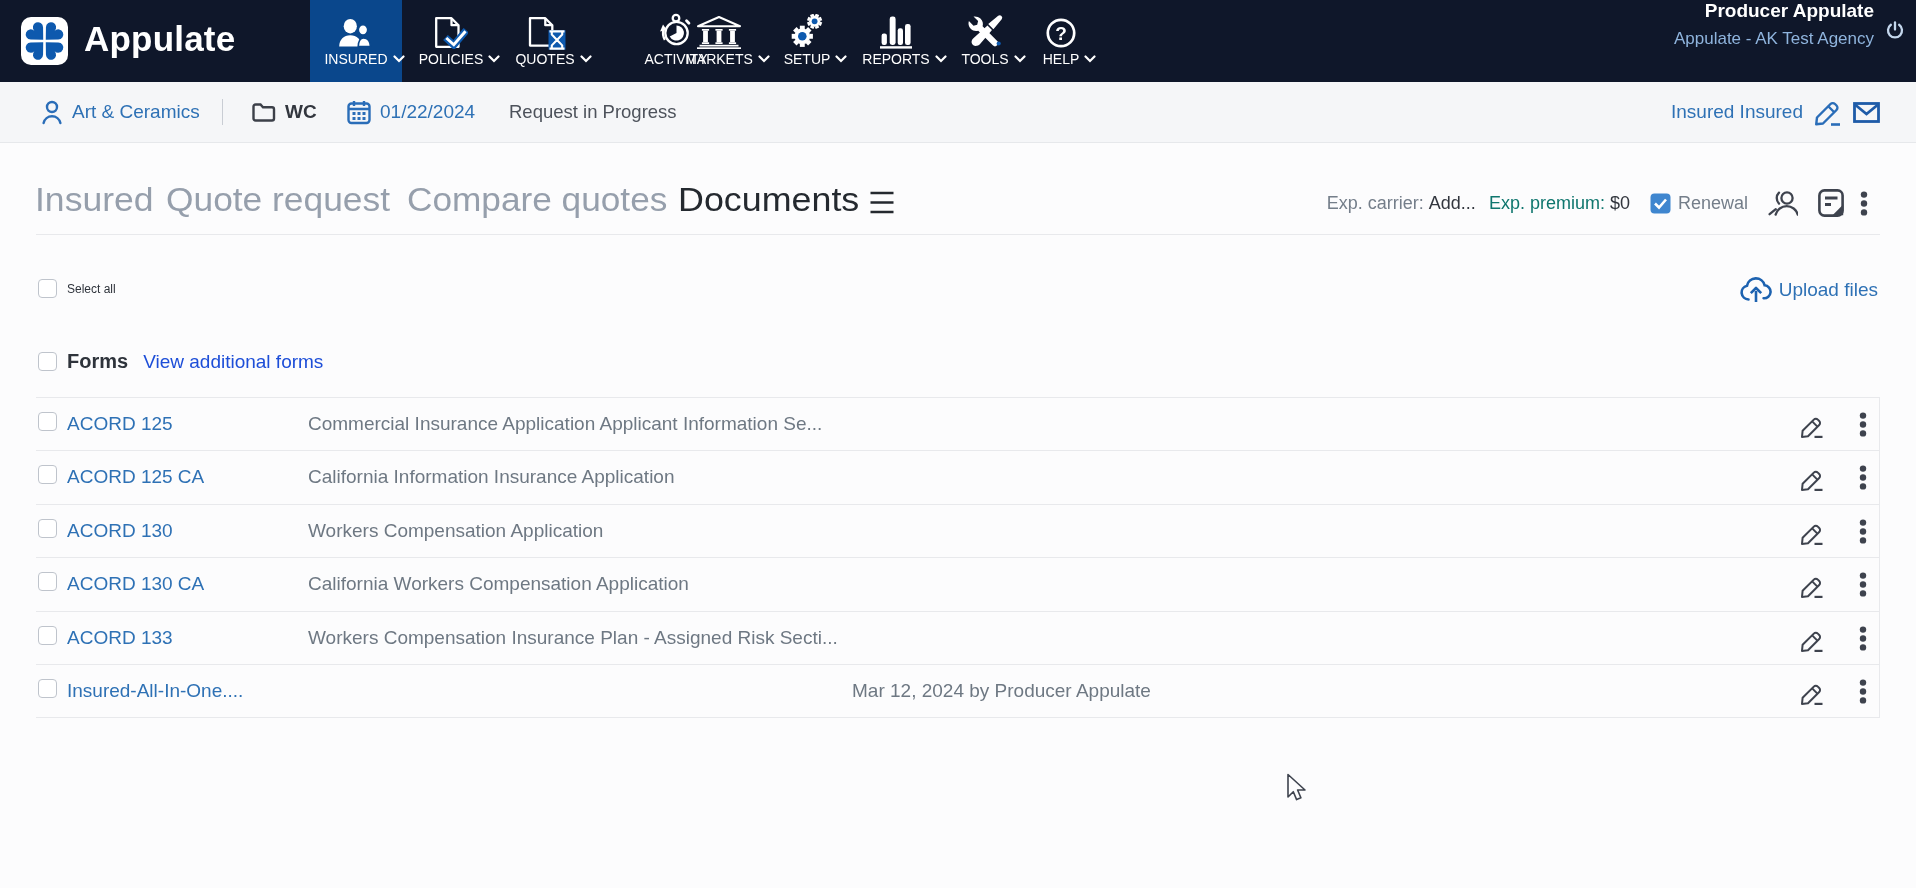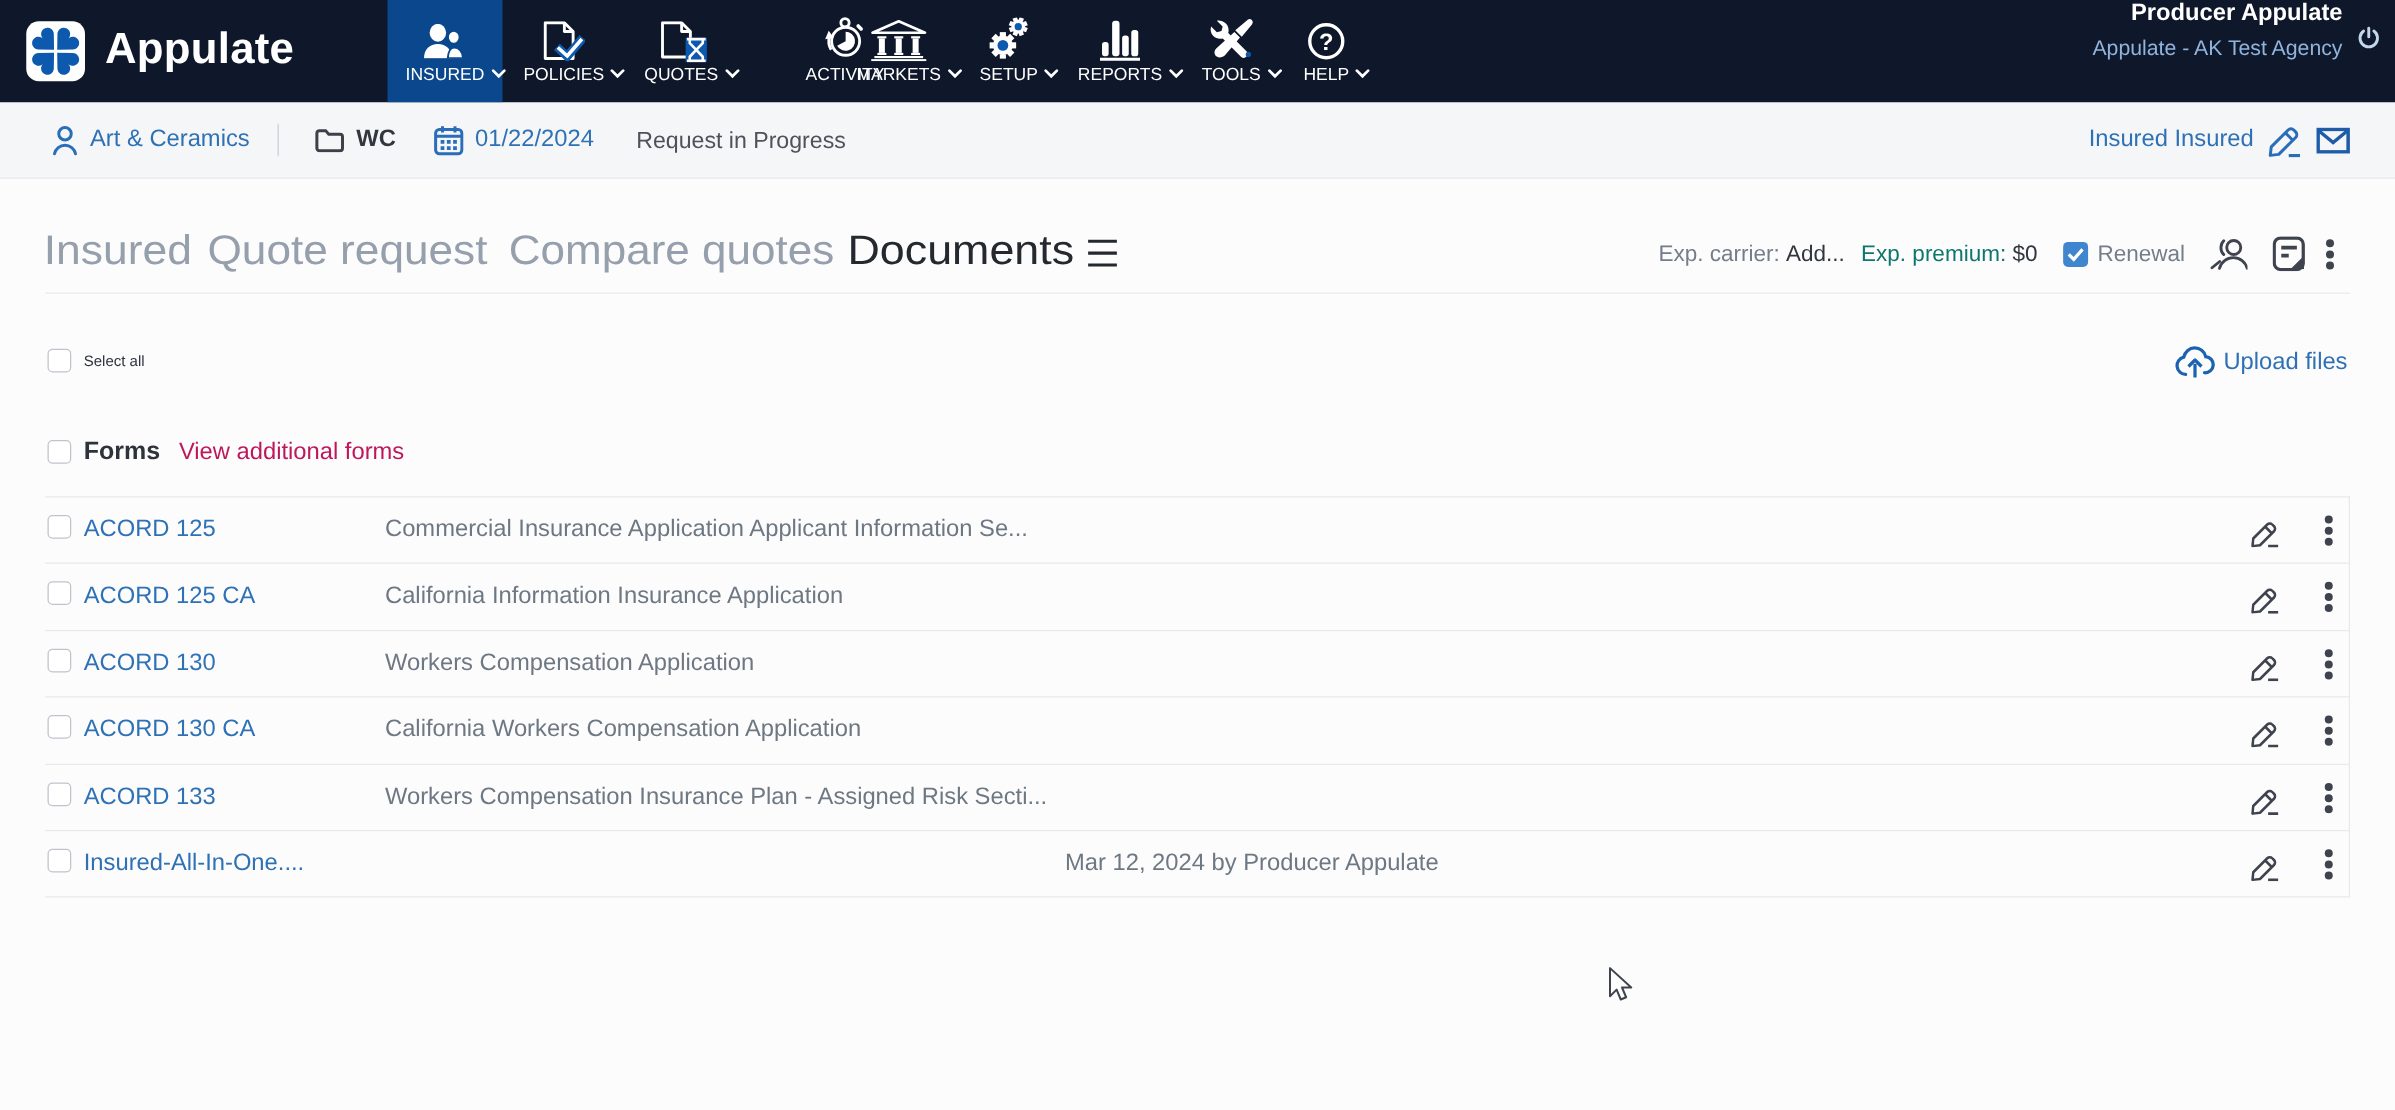--- a/index.html
+++ b/index.html
@@ -37,21 +37,21 @@
 
   
   .cb { width:19px; height:19px; border:1.5px solid #bfc4cc; border-radius:4px; background:#fff; }
   .selrow { position:absolute; top:279px; left:38px; display:flex; align-items:center; }
   .selrow .t { margin-left:10px; font-size:12px; color:#2e333b; }
   .upload { position:absolute; top:276px; right:38px; display:flex; align-items:center; color:#2e71b5; font-size:19px; }
 
   
   .formsrow { position:absolute; top:350px; left:38px; display:flex; align-items:center; }
   .formsrow .f { margin-left:10px; font-size:20px; font-weight:bold; color:#2e333b; }
-  .formsrow .v { margin-left:15px; font-size:19px; color:#be185d; }
+  .formsrow .v { margin-left:15px; font-size:19px; color:#1d4ed8; }
 
   
   .tbl { position:absolute; top:397px; left:36px; width:1844px; border-top:1px solid #e8e9ec; border-right:1px solid #e8e9ec; }
   .row { position:relative; height:53.4px; border-bottom:1px solid #e8e9ec; }
   .row .cb { position:absolute; left:2px; top:14px; }
   .row .lnk { position:absolute; left:31px; top:15px; font-size:19px; color:#2e71b5; white-space:nowrap; }
   .row .dsc { position:absolute; left:272px; top:15px; font-size:19px; color:#6e7883; white-space:nowrap; }
   .row .dat { position:absolute; left:816px; top:15px; font-size:19px; color:#6e7883; white-space:nowrap; }
   .row .pen { position:absolute; left:1764px; top:16px; }
   .row .dots { position:absolute; left:1823px; top:14px; }

